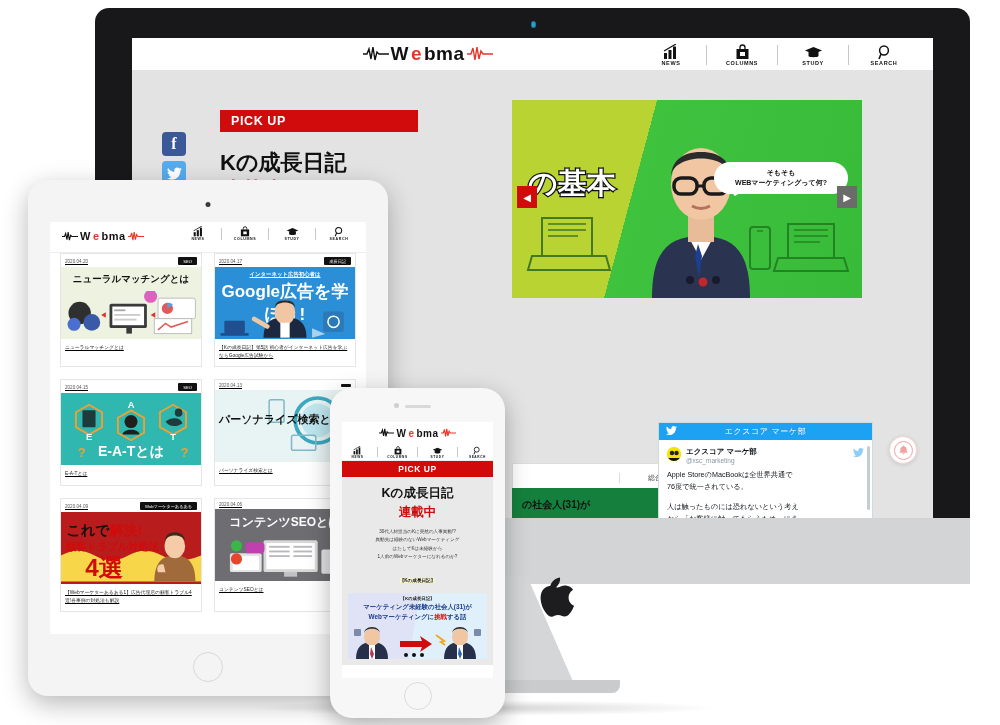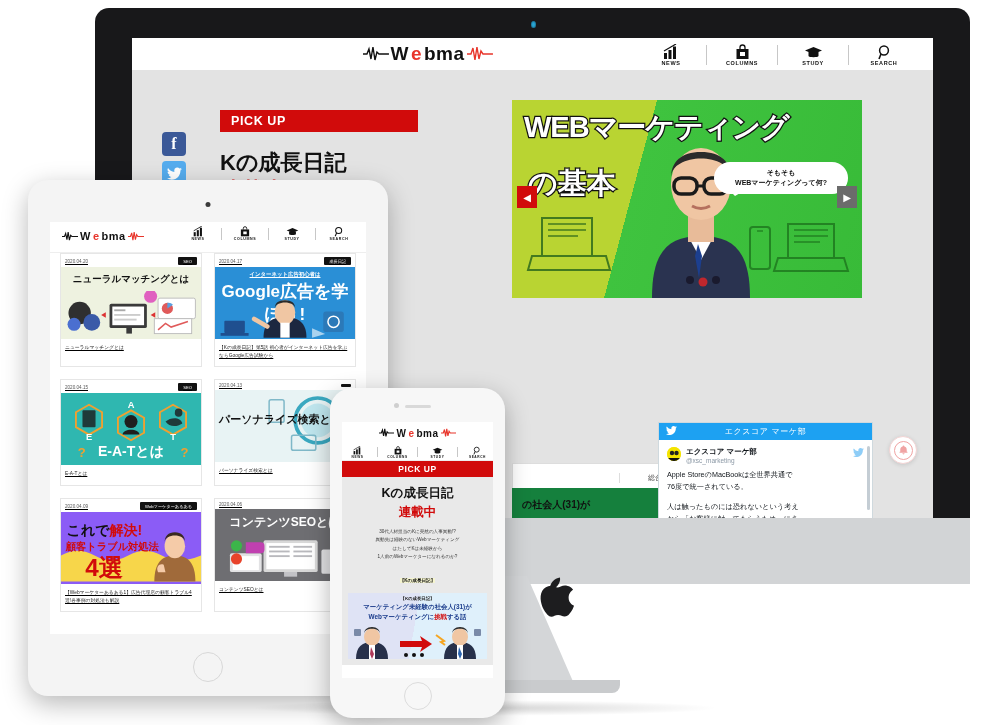--- a/index.html
+++ b/index.html
@@ -121,21 +121,21 @@
   .card-meta{display:flex;justify-content:space-between;align-items:center;padding:3px 4px 2px 4px;}
   .card-date{font-size:4.6px;color:#555;}
   .card-tag{background:#111;color:#fff;font-size:4.2px;padding:1.5px 5px;border-radius:1px;}
   .card-thumb{height:72px;position:relative;overflow:hidden;}
   .card-cap{font-size:4.8px;color:#222;line-height:1.6;padding:5px 4px 7px 4px;}
 
   .th-neural{background:#eef2e0;}
   .th-google{background:#2a8fd6;}
   .th-eat{background:#2fb7b0;}
   .th-pers{background:#e8f3f4;}
-  .th-trouble{background:#8b5cf6;}
+  .th-trouble{background:#b91c1c;}
   .th-cseo{background:#6e6e72;}
   .th-title{position:absolute;width:100%;text-align:center;font-weight:bold;color:#111;}
 
   
   #iphone{position:absolute;left:330px;top:388px;width:175px;height:330px;background:#f7f7f7;
           border-radius:22px;box-shadow:0 8px 24px rgba(0,0,0,.3);}
   #iphone-screen{position:absolute;left:12px;top:34px;width:151px;height:256px;background:#fff;overflow:hidden;}
   #iphone-speaker{position:absolute;left:50%;top:17px;transform:translateX(-50%);width:26px;height:3px;
                   border-radius:2px;background:#d9d9d9;}
   #iphone-cam{position:absolute;left:50%;top:15px;margin-left:-24px;width:5px;height:5px;
@@ -236,21 +236,20 @@
         </div>
       </div>
 
       <div class="pickup-band">
         <span>PICK UP</span>
       </div>
       <div class="pickup-title">Kの成長日記</div>
       <div class="pickup-sub">連載中</div>
 
       <div class="hero">
-        <div class="hero-t1">WEBマーケティング</div>
         <div class="hero-t2">の基本</div>
 
         <svg class="lap" style="left:14px;top:110px" width="86" height="70" viewBox="0 0 86 70">
           <path d="M16 8 h50 v38 h-50 z" stroke="#2f6b1c" stroke-width="2" fill="none"></path>
           <path d="M6 46 h74 l4 14 h-82 z" stroke="#2f6b1c" stroke-width="2" fill="none"></path>
           <path d="M22 14 h38 M22 20 h38 M22 26 h30" stroke="#2f6b1c" stroke-width="1.4"></path>
         </svg>
         <svg class="lap" style="right:12px;top:118px" width="78" height="64" viewBox="0 0 78 64">
           <path d="M16 6 h46 v34 h-46 z" stroke="#1f7a1f" stroke-width="2" fill="none"></path>
           <path d="M6 40 h66 l4 13 h-74 z" stroke="#1f7a1f" stroke-width="2" fill="none"></path>

